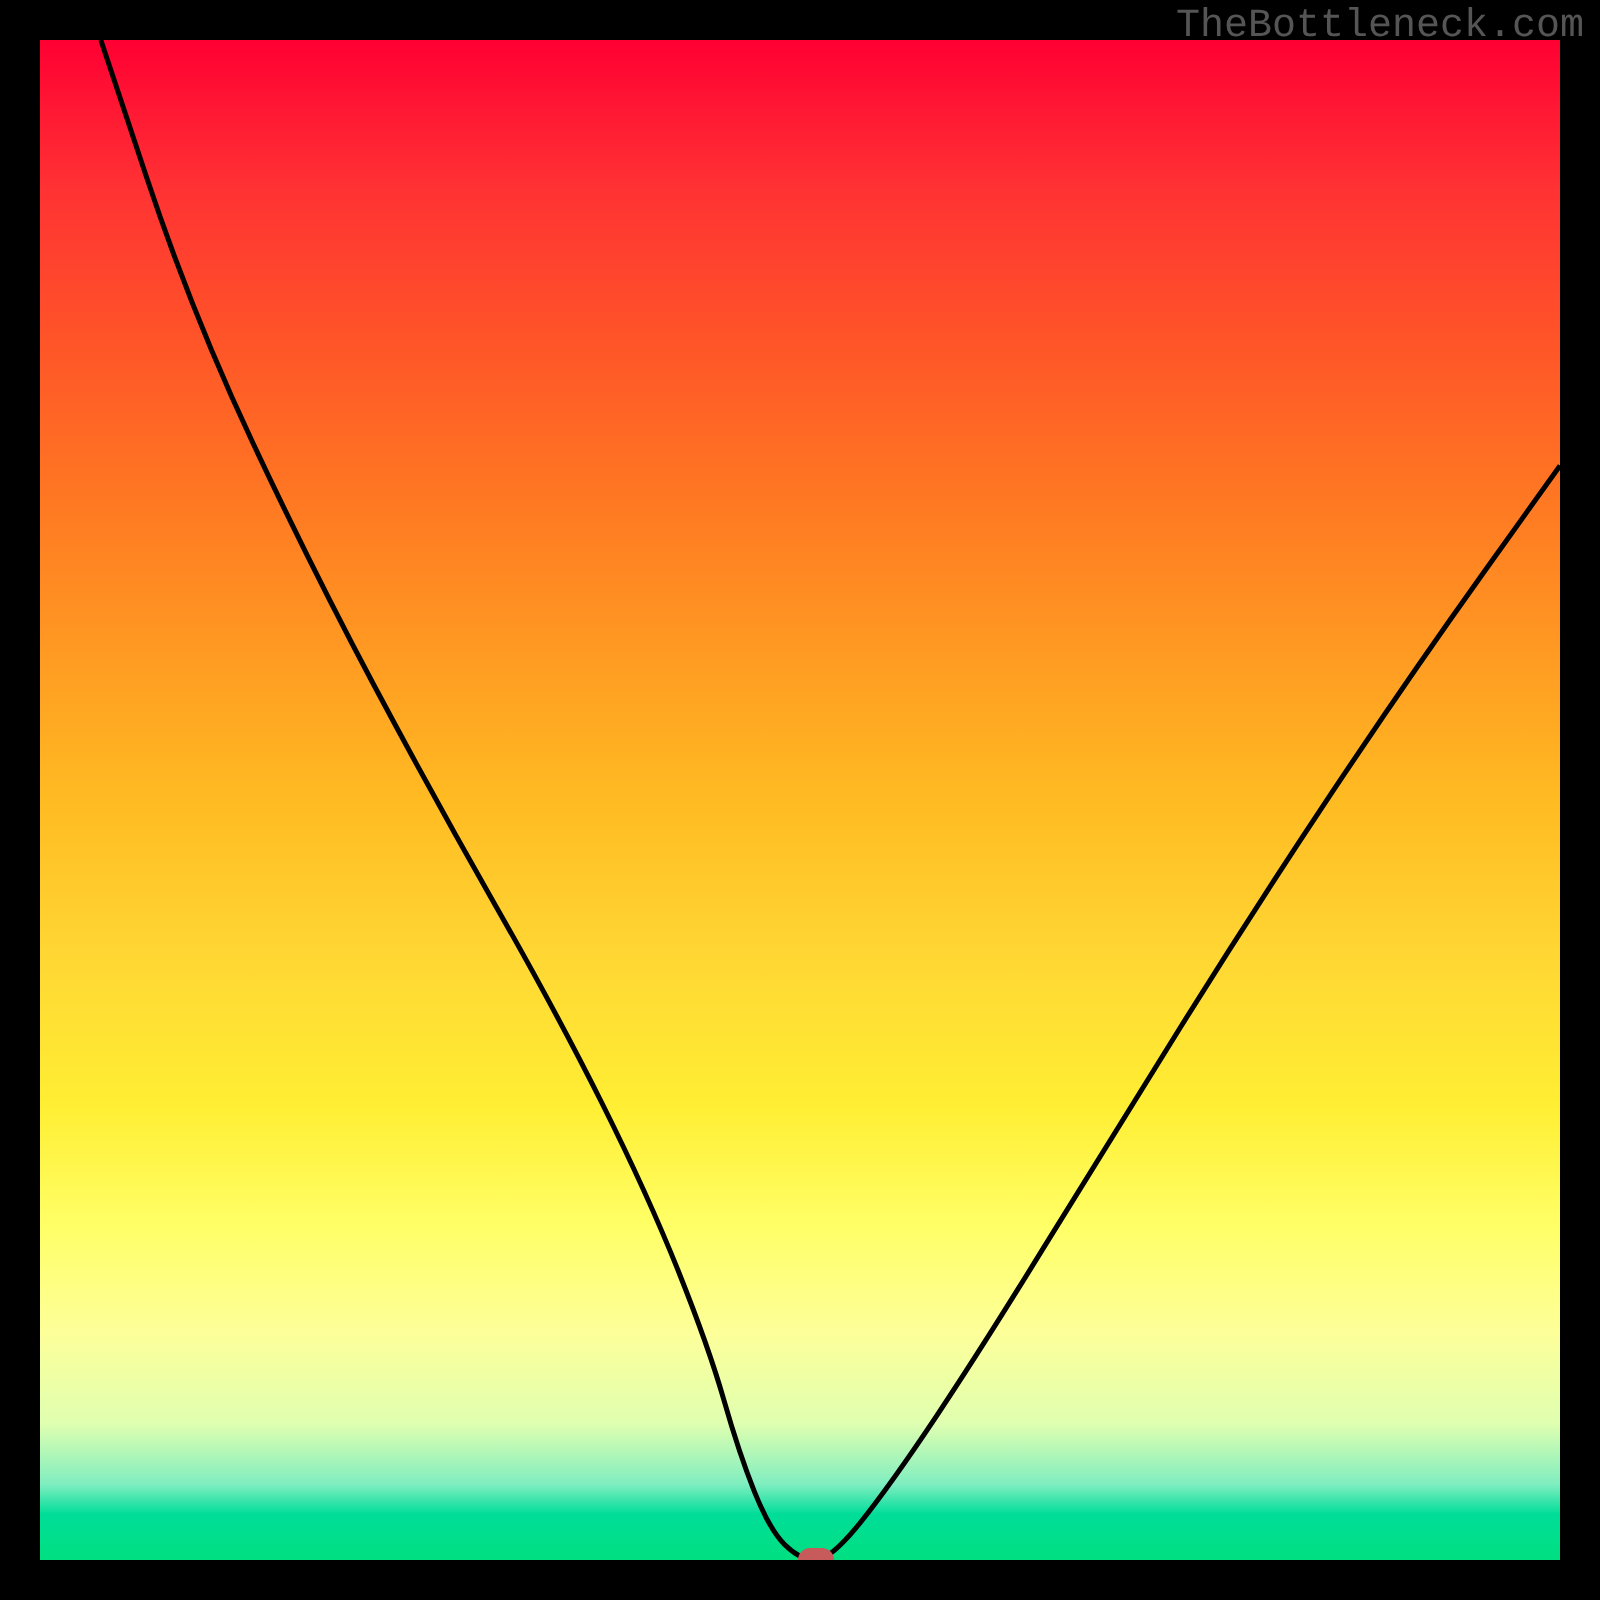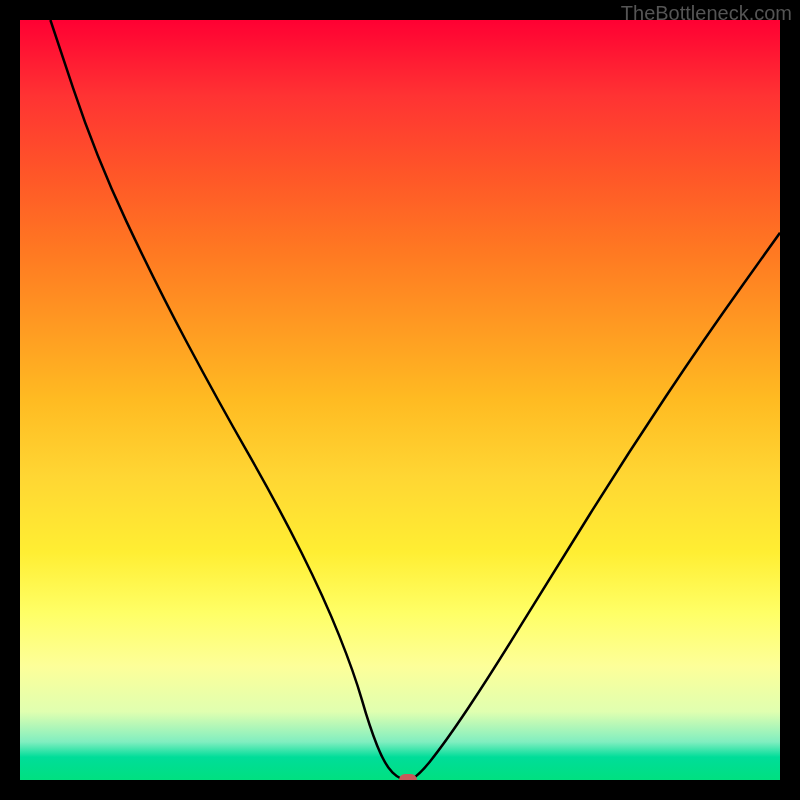--- a/index.html
+++ b/index.html
@@ -12,20 +12,21 @@
     font-family: Arial, Helvetica, sans-serif;
   }
   .watermark {
     position: absolute;
     top: 2px;
     right: 8px;
     color: #555;
     font-size: 20px;
     font-weight: 500;
     z-index: 10;
+    font-family: Liberation Mono, monospace;
   }
   .plot-area {
     position: absolute;
     left: 20px;
     top: 20px;
     width: 760px;
     height: 760px;
     overflow: hidden;
   }
   .gradient-bg {

